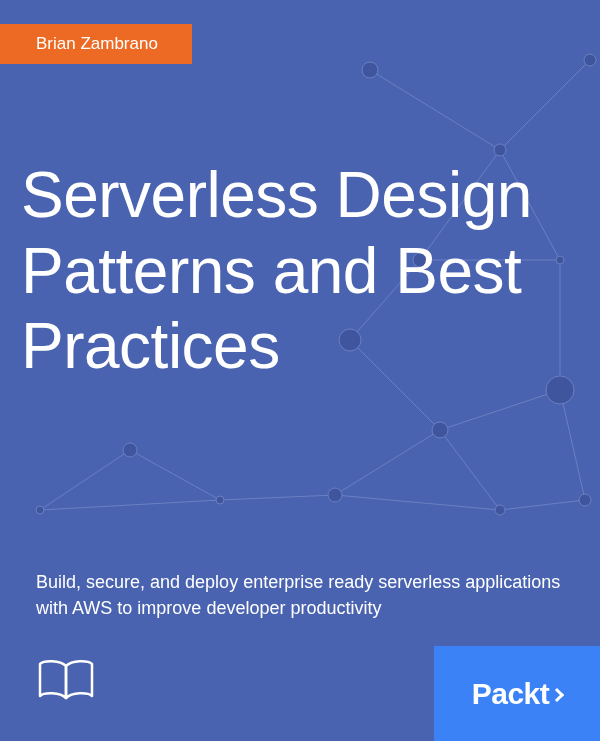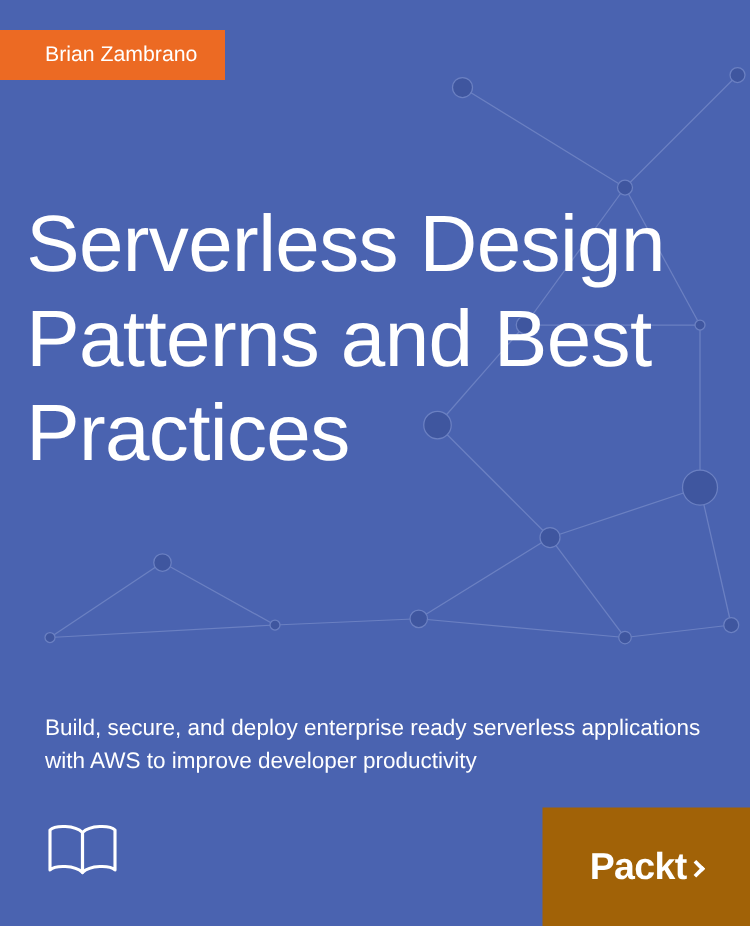--- a/index.html
+++ b/index.html
@@ -16,21 +16,21 @@
     top: 0; left: 0;
     width: 600px; height: 741px;
     pointer-events: none;
   }
   .author-badge {
     position: absolute;
     top: 24px;
     left: 0;
     background: #ec6a23;
     color: #fff;
-    padding: 10px 22px 10px 36px;
+    padding: 10px 34px 10px 36px;
     font-size: 17px;
     font-weight: 500;
   }
   .title {
     position: absolute;
     top: 158px;
     left: 21px;
     right: 36px;
     color: #fff;
     font-size: 64px;
@@ -53,21 +53,21 @@
     position: absolute;
     left: 36px;
     bottom: 38px;
   }
   .publisher-badge {
     position: absolute;
     right: 0;
     bottom: 0;
     width: 166px;
     height: 95px;
-    background: #a16207;
+    background: #3b82f6;
     color: #fff;
     display: flex;
     align-items: center;
     justify-content: center;
   }
   .publisher-badge .logo {
     font-size: 30px;
     font-weight: 700;
     letter-spacing: -0.5px;
     display: flex;

